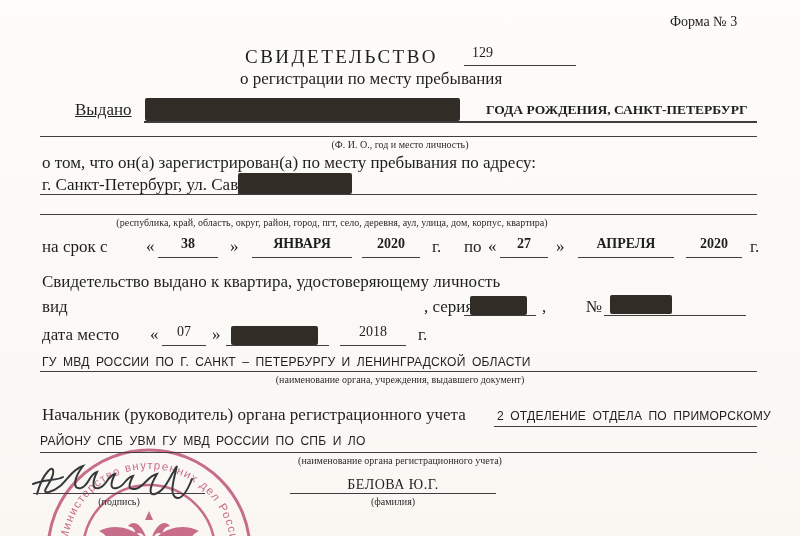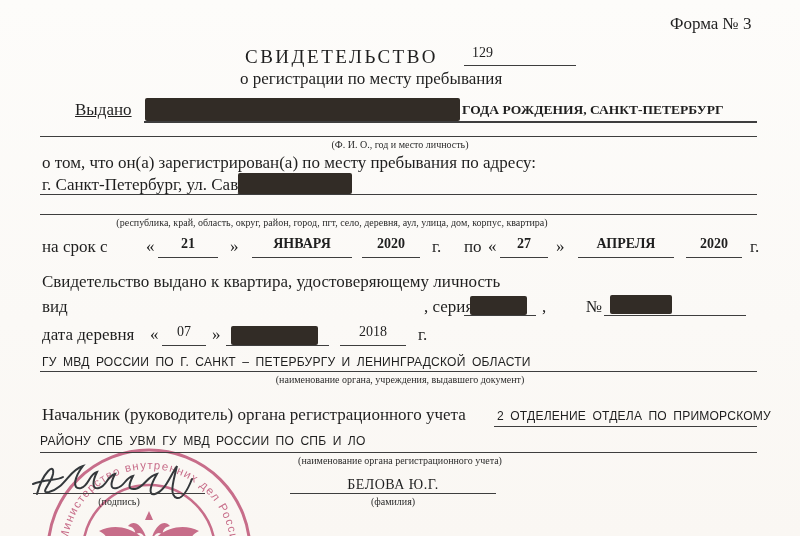--- a/index.html
+++ b/index.html
@@ -6,23 +6,23 @@
   .page{
     position:relative;
     width:800px;height:536px;
     background:linear-gradient(180deg,#fdfcfa 0%,#fbf9f6 60%,#faf7f3 100%);
     overflow:hidden;
     font-family:"Liberation Serif", serif;
     color:#1f1f1f;
   }
   .abs{position:absolute;z-index:2;}
   .t{font-size:17px;line-height:1.2;}
-  .small{font-size:17px;}
+  .small{font-size:14px;}
   .cap{font-size:10px;color:#2a2a2a;text-align:center;}
-  .bold{font-weight:bold;}
+  .bold{font-weight:bold;margin-left:24px;}
   .nd{font-family:"Liberation Sans", sans-serif;font-size:13px;letter-spacing:.2px;word-spacing:3px;}
   .ndc{transform:scaleX(.93);transform-origin:left center;display:inline-block;white-space:nowrap;}
   .line{border-bottom:1.2px solid #3e3e3e;height:0;}
   .thick{border-bottom-width:2px;}
   .ub{
     position:absolute;z-index:2;height:21px;top:236px;
     border-bottom:1.4px solid #3e3e3e;text-align:center;
     font-weight:bold;font-size:14px;white-space:nowrap;
   }
   .redact{position:absolute;z-index:3;background:#322c26;border-radius:2px;}
@@ -51,21 +51,21 @@
 
   <div class="abs t" style="left:42px;top:153px;">о том, что он(а) зарегистрирован(а) по месту пребывания по адресу:</div>
   <div class="abs t" style="left:42px;top:175px;">г. Санкт-Петербург, ул. Савушкина, дом</div>
   <div class="redact" style="left:238px;top:173px;width:114px;height:21px;"></div>
   <div class="abs line" style="left:40px;top:194px;width:717px;"></div>
   <div class="abs line" style="left:40px;top:214px;width:717px;"></div>
   <div class="abs cap" style="left:0;top:217px;width:664px;">(республика, край, область, округ, район, город, пгт, село, деревня, аул, улица, дом, корпус, квартира)</div>
 
   <div class="abs t" style="left:42px;top:237px;">на срок с</div>
   <div class="abs t" style="left:146px;top:237px;">«</div>
-  <div class="ub" style="left:158px;width:60px;">21</div>
+  <div class="ub" style="left:158px;width:60px;">38</div>
   <div class="abs t" style="left:230px;top:237px;">»</div>
   <div class="ub" style="left:252px;width:100px;">ЯНВАРЯ</div>
   <div class="ub" style="left:362px;width:58px;">2020</div>
   <div class="abs t" style="left:432px;top:237px;">г.</div>
   <div class="abs t" style="left:464px;top:237px;">по</div>
   <div class="abs t" style="left:488px;top:237px;">«</div>
   <div class="ub" style="left:500px;width:48px;">27</div>
   <div class="abs t" style="left:556px;top:237px;">»</div>
   <div class="ub" style="left:578px;width:96px;">АПРЕЛЯ</div>
   <div class="ub" style="left:686px;width:56px;">2020</div>
@@ -74,21 +74,21 @@
   <div class="abs t" style="left:42px;top:272px;">Свидетельство выдано к квартира, удостоверяющему личность</div>
   <div class="abs t" style="left:42px;top:297px;">вид</div>
   <div class="abs t" style="left:416px;top:297px;margin-left:8px;">, серия</div>
   <div class="redact" style="left:470px;top:296px;width:57px;height:19px;"></div>
   <div class="abs line" style="left:464px;top:315px;width:72px;"></div>
   <div class="abs t" style="left:542px;top:297px;">,</div>
   <div class="abs t" style="left:586px;top:297px;">№</div>
   <div class="redact" style="left:610px;top:295px;width:62px;height:19px;"></div>
   <div class="abs line" style="left:604px;top:315px;width:142px;"></div>
 
-  <div class="abs t" style="left:42px;top:325px;">дата деревня</div>
+  <div class="abs t" style="left:42px;top:325px;">дата место</div>
   <div class="abs t" style="left:150px;top:325px;">«</div>
   <div class="ub" style="left:162px;width:44px;top:324px;font-weight:normal;">07</div>
   <div class="abs t" style="left:212px;top:325px;">»</div>
   <div class="redact" style="left:231px;top:326px;width:87px;height:19px;"></div>
   <div class="abs line" style="left:226px;top:345px;width:103px;"></div>
   <div class="ub" style="left:340px;width:66px;top:324px;font-weight:normal;">2018</div>
   <div class="abs t" style="left:418px;top:325px;">г.</div>
 
   <div class="abs nd" style="left:42px;top:354px;white-space:nowrap;">
     <span class="ndc">ГУ МВД РОССИИ ПО Г. САНКТ – ПЕТЕРБУРГУ И ЛЕНИНГРАДСКОЙ ОБЛАСТИ</span>

